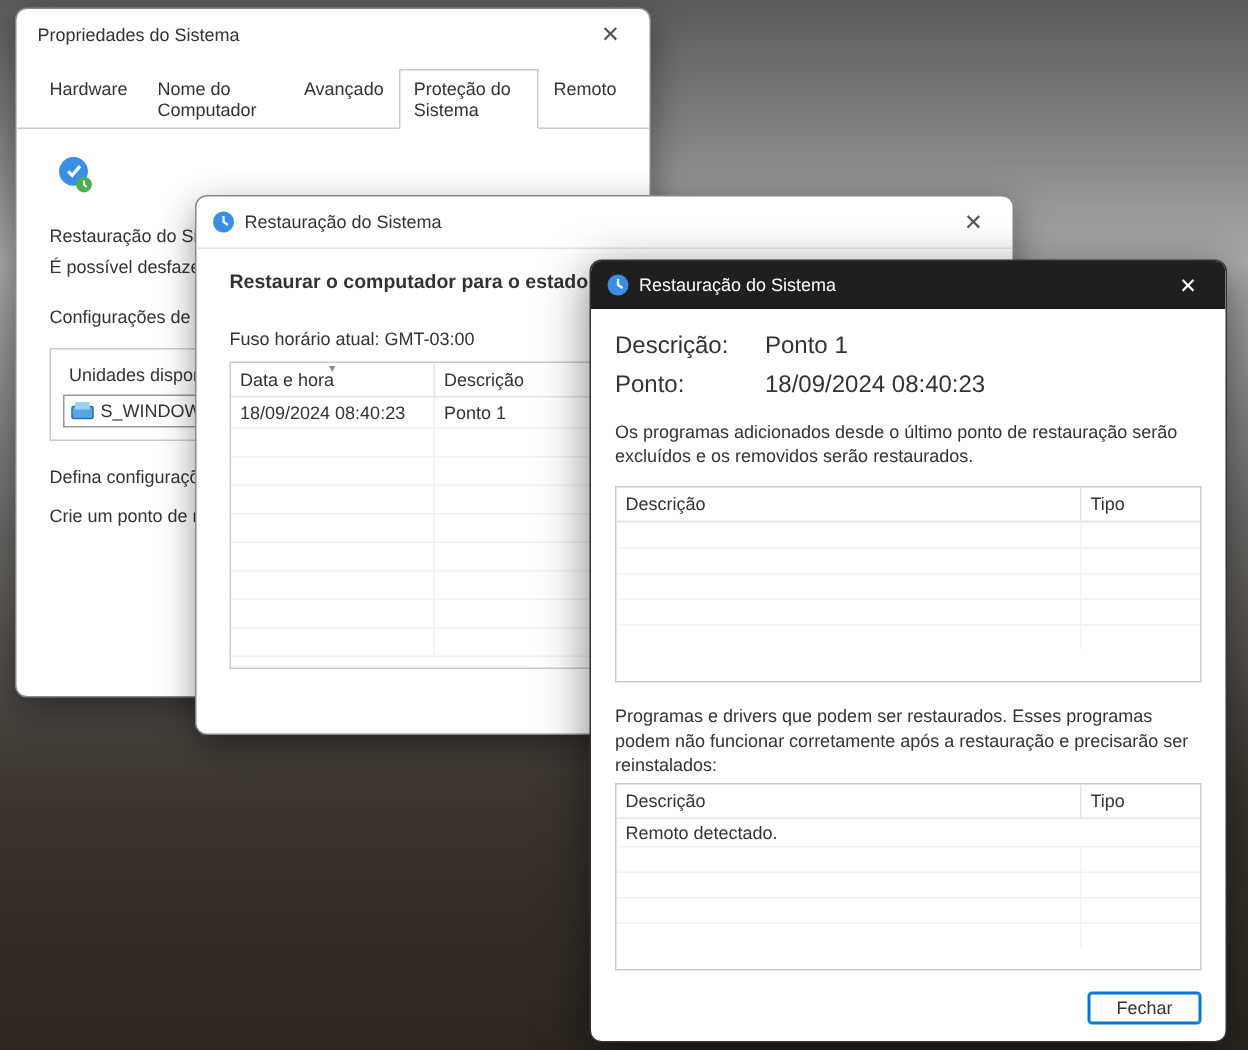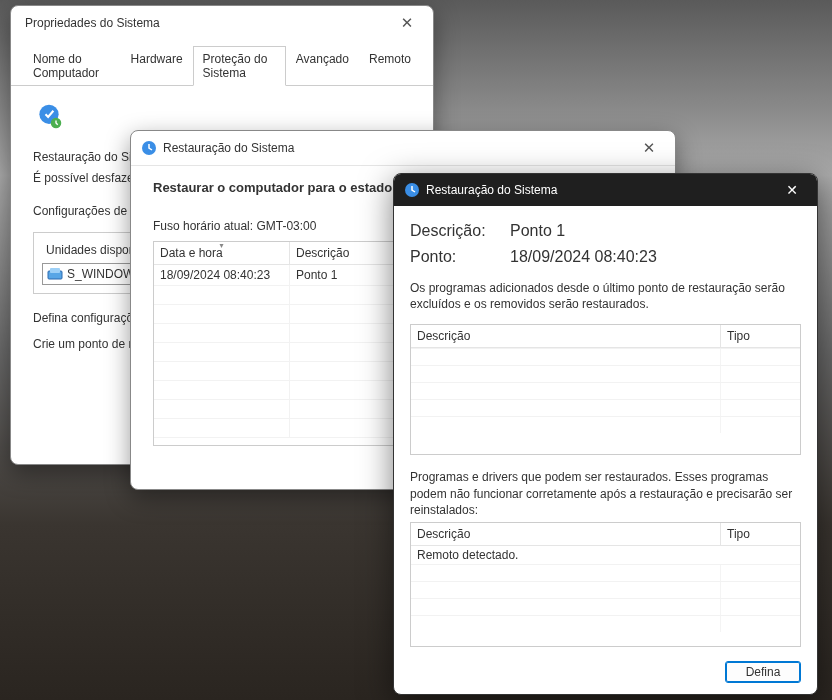--- a/index.html
+++ b/index.html
@@ -239,24 +239,24 @@
   </style>
 </head>
 <body>
 
 <div class="win1">
   <div class="win1-titlebar">
     <span>Propriedades do Sistema</span>
     <span class="close-x">✕</span>
   </div>
   <div class="tabs">
+    <div class="tab">Hardware</div>
     <div class="tab">Nome do Computador</div>
-    <div class="tab">Hardware</div>
+    <div class="tab">Avançado</div>
     <div class="tab active">Proteção do Sistema</div>
-    <div class="tab">Avançado</div>
     <div class="tab">Remoto</div>
   </div>
   <div class="win1-body">
     <div class="info-row">
       <div class="shield-ico">
         <svg class="shield-svg" viewBox="0 0 32 32">
           <circle cx="16" cy="14" r="11" fill="#3a8ee6"></circle>
           <path d="M12 14 l3 3 l6 -7" stroke="#fff" stroke-width="2.4" fill="none"></path>
           <circle cx="24" cy="24" r="6" fill="#4caf50"></circle>
           <path d="M24 21 l0 3 l2 2" stroke="#fff" stroke-width="1.6" fill="none"></path>
@@ -423,16 +423,16 @@
             <div></div>
           </div>
         <div class="t3-empty-row">
             <div></div>
             <div></div>
           </div>
       </div>
     </div>
 
     <div class="btnrow">
-      <div class="btn default">Defina</div>
+      <div class="btn default">Fechar</div>
     </div>
   </div>
 </div>
 
 </body></html>

